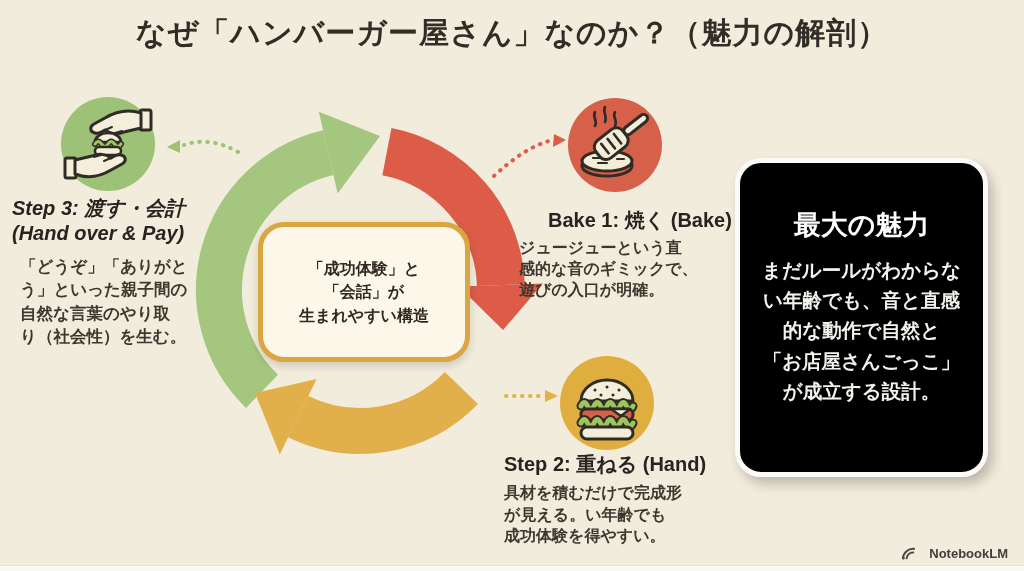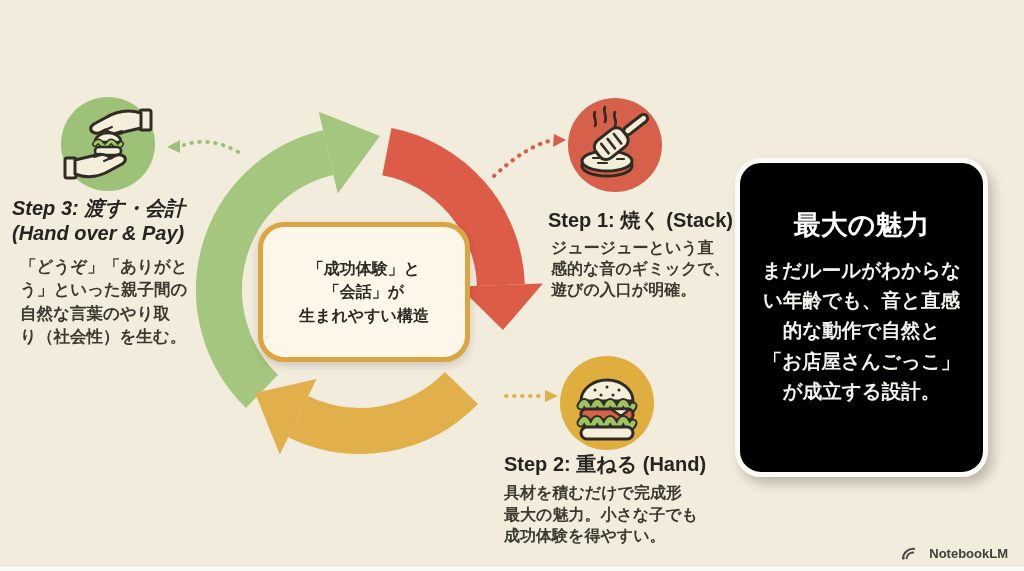--- a/index.html
+++ b/index.html
@@ -16,21 +16,21 @@
                line-height:1.45;white-space:pre-line;}
   .step-circle{position:absolute;width:100px;height:100px;z-index:2;}
   .pos-s1{left:565px;top:95px;}
   .pos-s2{left:557px;top:353px;}
   .pos-s3{left:58px;top:94px;}
   .step-label{position:absolute;font-size:20px;font-weight:800;color:#262420;
               line-height:1.25;white-space:pre-line;z-index:2;}
   .step-desc{position:absolute;font-size:16px;font-weight:600;color:#3b392f;
              line-height:1.32;white-space:pre-line;z-index:2;}
   .s1l{left:548px;top:208px;width:210px;}
-  .s1d{left:551px;top:237px;width:195px;}
+  .s1d{left:519px;top:237px;width:195px;}
   .s2l{left:504px;top:452px;width:230px;}
   .s2d{left:504px;top:482px;width:220px;line-height:1.35;}
   .s3l{left:12px;top:196px;width:220px;font-style:italic;}
   .s3d{left:20px;top:255px;width:210px;font-size:16.5px;line-height:1.42;}
   .panel{position:absolute;left:735px;top:158px;width:243px;height:309px;
          background:#000000;border:5px solid #fbfaf6;border-radius:26px;z-index:2;
          box-shadow:5px 7px 12px rgba(0,0,0,0.22);}
   .panel-title{margin-top:44px;text-align:center;font-size:27px;font-weight:800;color:#ffffff;}
   .panel-body{margin-top:12px;padding:0 16px;text-align:center;font-size:19.5px;
               font-weight:700;color:#f4f2ec;line-height:1.55;white-space:pre-line;}
@@ -38,20 +38,21 @@
   .footer span{font-size:13px;font-weight:600;color:#3f3e39;}
   .bottom-strip{position:absolute;left:0;bottom:0;width:1024px;height:5px;
                 background:#f9f9f5;border-top:1px solid #e6e3d8;z-index:4;}
   .icon-stroke{stroke:#2e2c25;stroke-linejoin:round;stroke-linecap:round;}
 </style>
 </head>
 <body>
 
 <div class="page">
 
+  <h1 class="title">なぜ「ハンバーガー屋さん」なのか？（魅力の解剖）</h1>
 
   <svg class="ring" width="1024" height="571" viewBox="0 0 1024 571">
 
     <g>
       <path d="M 262 391.4 A 141 141 0 0 1 328.3 152.6" stroke-width="46" fill="none" stroke="#a4c67e"></path>
       <polygon points="337.7,193.5 318.8,111.7 380,136" fill="#a4c67e"></polygon>
     </g>
 
     <g>
       <path d="M 386.9 151.6 A 141 141 0 0 1 500.9 285.1" stroke-width="48" fill="none" stroke="#dc5c48"></path>
@@ -94,21 +95,21 @@
       <ellipse class="icon-stroke" cx="42" cy="71" rx="25" ry="10" fill="#d7604a" stroke-width="3"></ellipse>
       <ellipse class="icon-stroke" cx="42" cy="66" rx="25" ry="10" fill="#f4edd8" stroke-width="3"></ellipse>
       <path class="icon-stroke" d="M28 63 h8 M40 61 h9 M52 64 h7 M33 68 h9" fill="none" stroke-width="2.2"></path>
       <g transform="rotate(-38 48 46)">
         <rect class="icon-stroke" x="62" y="43" width="28" height="8" rx="4" fill="#f4edd8" stroke-width="3"></rect>
         <rect class="icon-stroke" x="28" y="36" width="34" height="22" rx="8" fill="#f4edd8" stroke-width="3"></rect>
         <path class="icon-stroke" d="M37 41 v12 M45 41 v12 M53 41 v12" fill="none" stroke-width="2.6"></path>
       </g>
     </g>
   </svg>
-  <div class="step-label s1l">Step 1: 焼く (Stack)</div>
+  <div class="step-label s1l">Bake 1: 焼く (Bake)</div>
   <div class="step-desc s1d">ジュージューという直
 感的な音のギミックで、
 遊びの入口が明確。</div>
 
   <svg class="step-circle pos-s2" viewBox="0 0 100 100">
     <circle cx="50" cy="50" r="47" fill="#dfae3e"></circle>
     <g>
       <path class="icon-stroke" d="M24 48 a26 21 0 0 1 52 0 z" fill="#f5eeda" stroke-width="3"></path>
       <circle cx="38" cy="37" r="1.5" fill="#2e2c25"></circle>
       <circle cx="50" cy="34" r="1.5" fill="#2e2c25"></circle>
@@ -119,21 +120,21 @@
       <path d="M24 53 q3.25 -7 6.5 0 t6.5 0 t6.5 0 t6.5 0 t6.5 0 t6.5 0 t6.5 0 t6.5 0" fill="none" stroke="#9ec45e" stroke-width="5" stroke-linecap="round"></path>
       <rect class="icon-stroke" x="24" y="56" width="52" height="11" rx="5" fill="#d7604a" stroke-width="3"></rect>
       <path class="icon-stroke" d="M54 56 l10 7 l9 -7 z" fill="#f5eeda" stroke-width="2.4"></path>
       <path class="icon-stroke" d="M24 70 q3.25 -7 6.5 0 t6.5 0 t6.5 0 t6.5 0 t6.5 0 t6.5 0 t6.5 0 t6.5 0" fill="none" stroke-width="9"></path>
       <path d="M24 70 q3.25 -7 6.5 0 t6.5 0 t6.5 0 t6.5 0 t6.5 0 t6.5 0 t6.5 0 t6.5 0" fill="none" stroke="#9ec45e" stroke-width="5" stroke-linecap="round"></path>
       <rect class="icon-stroke" x="24" y="74" width="52" height="12" rx="6" fill="#f5eeda" stroke-width="3"></rect>
     </g>
   </svg>
   <div class="step-label s2l">Step 2: 重ねる (Hand)</div>
   <div class="step-desc s2d">具材を積むだけで完成形
-最大の魅力。小さな子でも
+が見える。い年齢でも
 成功体験を得やすい。</div>
 
   <svg class="step-circle pos-s3" viewBox="0 0 100 100">
     <circle cx="50" cy="50" r="47" fill="#9cc177"></circle>
     <g>
       <rect class="icon-stroke" x="82" y="16" width="11" height="20" rx="2" fill="#f5eeda" stroke-width="3"></rect>
       <path class="icon-stroke" d="M83 19 C70 15 57 18 47 24 L36 30 C31 33 32 38 37 39 C40 40 44 38 47 36 C52 40 60 41 66 38 L83 34 Z" fill="#f5eeda" stroke-width="3"></path>
       <path class="icon-stroke" d="M47 36 l7 -3 M57 39 l7 -2" fill="none" stroke-width="2"></path>
       <path class="icon-stroke" d="M37 48 a13 9 0 0 1 26 0 z" fill="#f5eeda" stroke-width="2.6"></path>
       <path d="M37 50 q3.2 -5 6.5 0 t6.5 0 t6.5 0 t6.5 0" fill="none" stroke="#2e2c25" stroke-width="6" stroke-linecap="round"></path>

